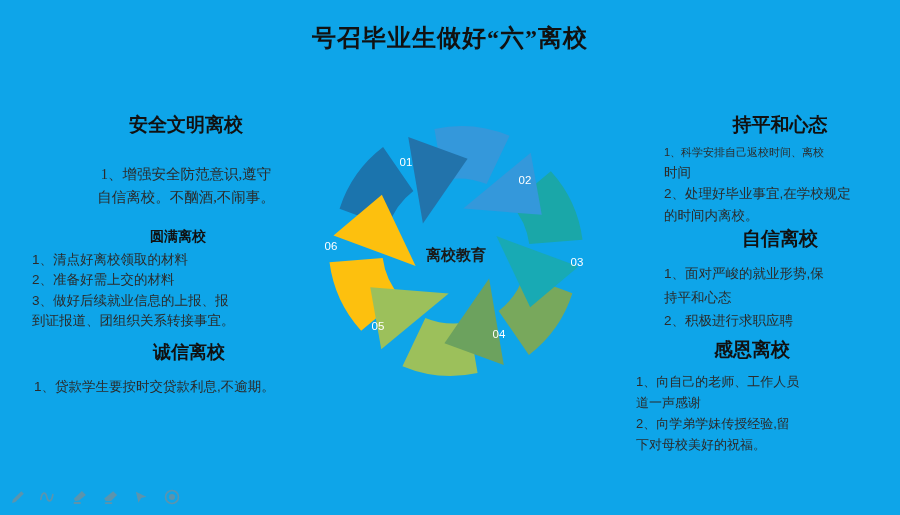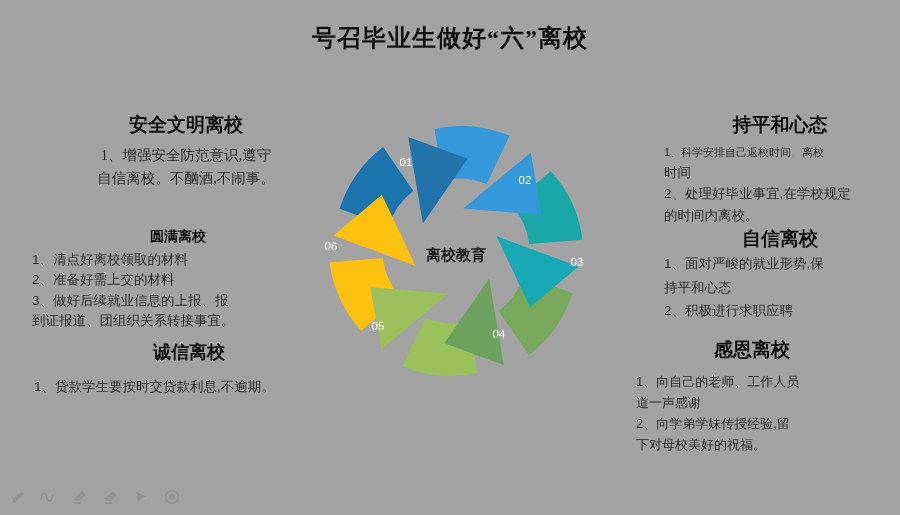--- a/index.html
+++ b/index.html
@@ -13,21 +13,21 @@
     position: relative;
     overflow: hidden;
     font-family: "Liberation Sans", "DejaVu Sans", sans-serif;
     color: #1a1a1a;
   }
   .slide {
     position: absolute;
     left: 0; top: 0;
     width: 900px;
     height: 515px;
-    background: #a3a3a3;
+    background: #0ea5e9;
   }
 
   
   .slide-title {
     position: absolute;
     left: 0;
     top: 22px;
     width: 900px;
     text-align: center;
     font-family: "Liberation Serif", "DejaVu Serif", serif;
@@ -50,21 +50,21 @@
     color: #2b2b2b;
     line-height: 1.55;
   }
   .block-body p { margin: 0; }
 
   
   .left-1 { left: 46px; top: 112px; width: 280px; }
   .left-1 .block-title {
     font-family: "Liberation Sans", "DejaVu Sans", sans-serif;
     font-size: 19px;
-    margin-bottom: 6px;
+    margin-bottom: 25px;
   }
   .left-1 .block-body {
     font-family: "Liberation Serif", "DejaVu Serif", serif;
     font-size: 14.5px;
     text-align: center;
     line-height: 1.6;
   }
 
   .left-2 { left: 32px; top: 228px; width: 292px; }
   .left-2 .block-title {
@@ -104,21 +104,21 @@
     font-size: 13.5px;
     text-align: left;
     line-height: 1.6;
   }
   .right-1 .block-body .small-num { font-size: 11px; }
 
   .right-2 { left: 664px; top: 226px; width: 232px; }
   .right-2 .block-title {
     font-family: Liberation Mono, monospace;
     font-size: 19px;
-    margin-bottom: 0;
+    margin-bottom: 10px;
   }
   .right-2 .block-body {
     font-family: "Liberation Sans", "DejaVu Sans", sans-serif;
     font-size: 13.5px;
     text-align: left;
     line-height: 1.75;
   }
 
   .right-3 { left: 636px; top: 337px; width: 232px; }
   .right-3 .block-title {

